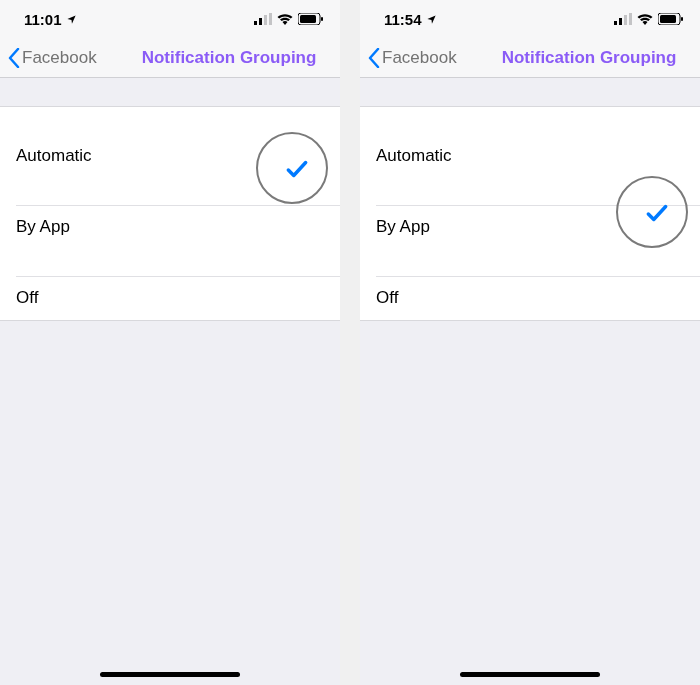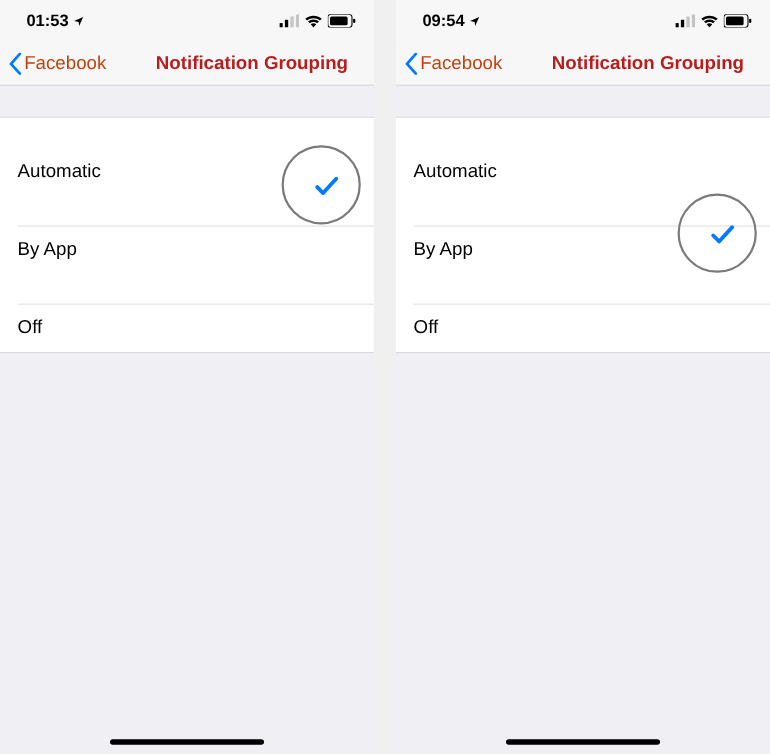--- a/index.html
+++ b/index.html
@@ -44,31 +44,31 @@
       height: 40px;
       background: #f7f7f8;
       display: flex;
       align-items: center;
       padding: 0 8px;
       border-bottom: 1px solid #d0d0d4;
     }
     .back-btn {
       display: flex;
       align-items: center;
-      color: #c2410c;
+      color: #737373;
       font-size: 17px;
       cursor: pointer;
     }
     .back-chevron {
       width: 12px;
       height: 20px;
       margin-right: 2px;
     }
     .nav-title {
-      color: #b91c1c;
+      color: #8b5cf6;
       font-size: 17px;
       font-weight: 600;
       margin-left: 4px;
       padding-left: 41px;
     }
     .spacer {
       height: 28px;
       background: #efeff4;
     }
     .list {
@@ -120,21 +120,21 @@
       height: 26px;
     }
     .signal svg, .wifi svg, .battery svg, .loc svg { display: block; }
   </style>
 </head>
 <body>
 
 <div class="phone">
   <div class="status-bar">
     <div class="status-left">
-      <span>01:53</span>
+      <span>11:01</span>
       <span class="loc">
         <svg width="11" height="11" viewBox="0 0 24 24">
             <path d="M3 11 L21 3 L13 21 L12 13 Z" fill="#000"></path>
           </svg>
       </span>
     </div>
     <div class="status-right">
       <span class="signal">
         <svg width="18" height="12" viewBox="0 0 18 12">
             <rect x="0" y="8" width="3" height="4" fill="#000"></rect>
@@ -182,21 +182,21 @@
   <svg class="checkmark" style="top:156px; right:30px;" viewBox="0 0 24 24">
       <path d="M4 13 L9 18 L20 6" stroke="#007aff" stroke-width="3.2" fill="none" stroke-linecap="round" stroke-linejoin="round"></path>
     </svg>
   <div class="highlight-circle" style="top:132px; right:12px;"></div>
   <div class="home-indicator"></div>
 </div>
 
 <div class="phone">
   <div class="status-bar">
     <div class="status-left">
-      <span>09:54</span>
+      <span>11:54</span>
       <span class="loc">
         <svg width="11" height="11" viewBox="0 0 24 24">
             <path d="M3 11 L21 3 L13 21 L12 13 Z" fill="#000"></path>
           </svg>
       </span>
     </div>
     <div class="status-right">
       <span class="signal">
         <svg width="18" height="12" viewBox="0 0 18 12">
             <rect x="0" y="8" width="3" height="4" fill="#000"></rect>

